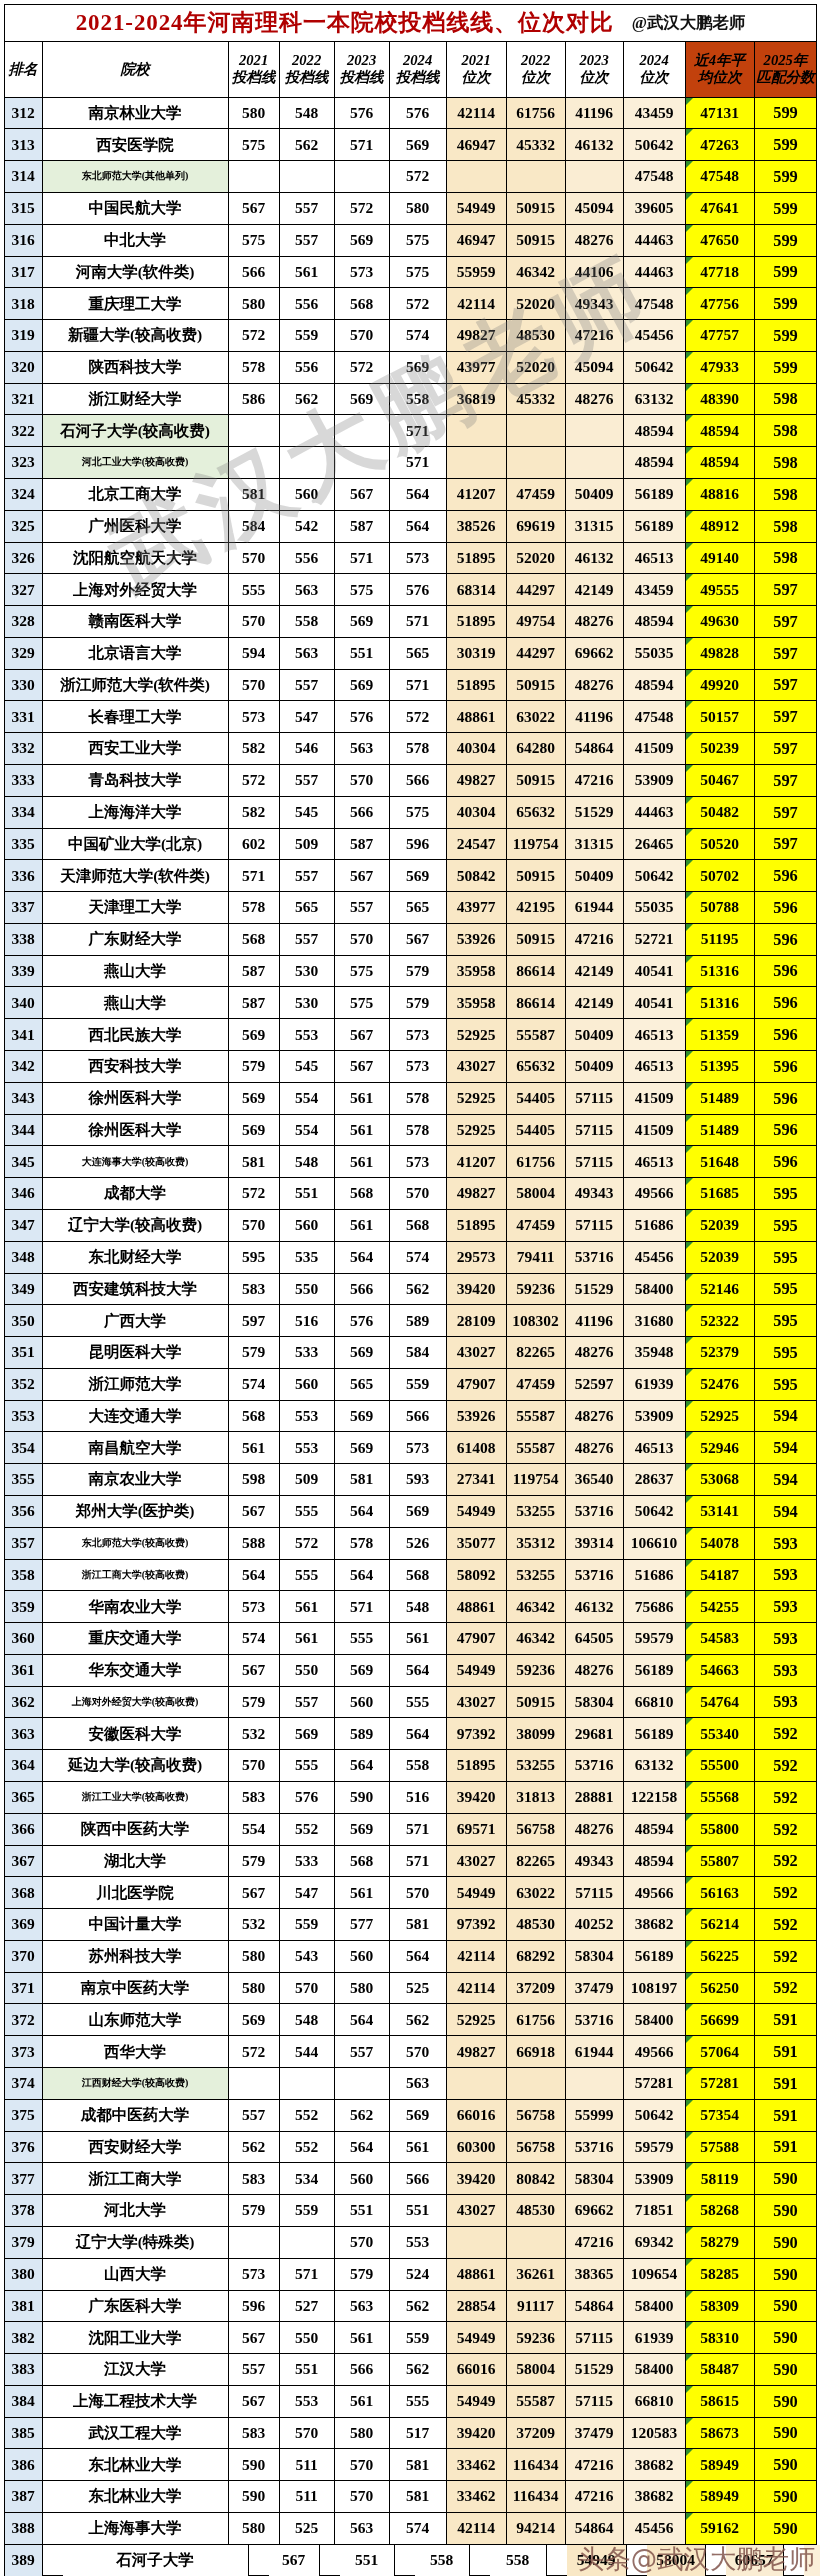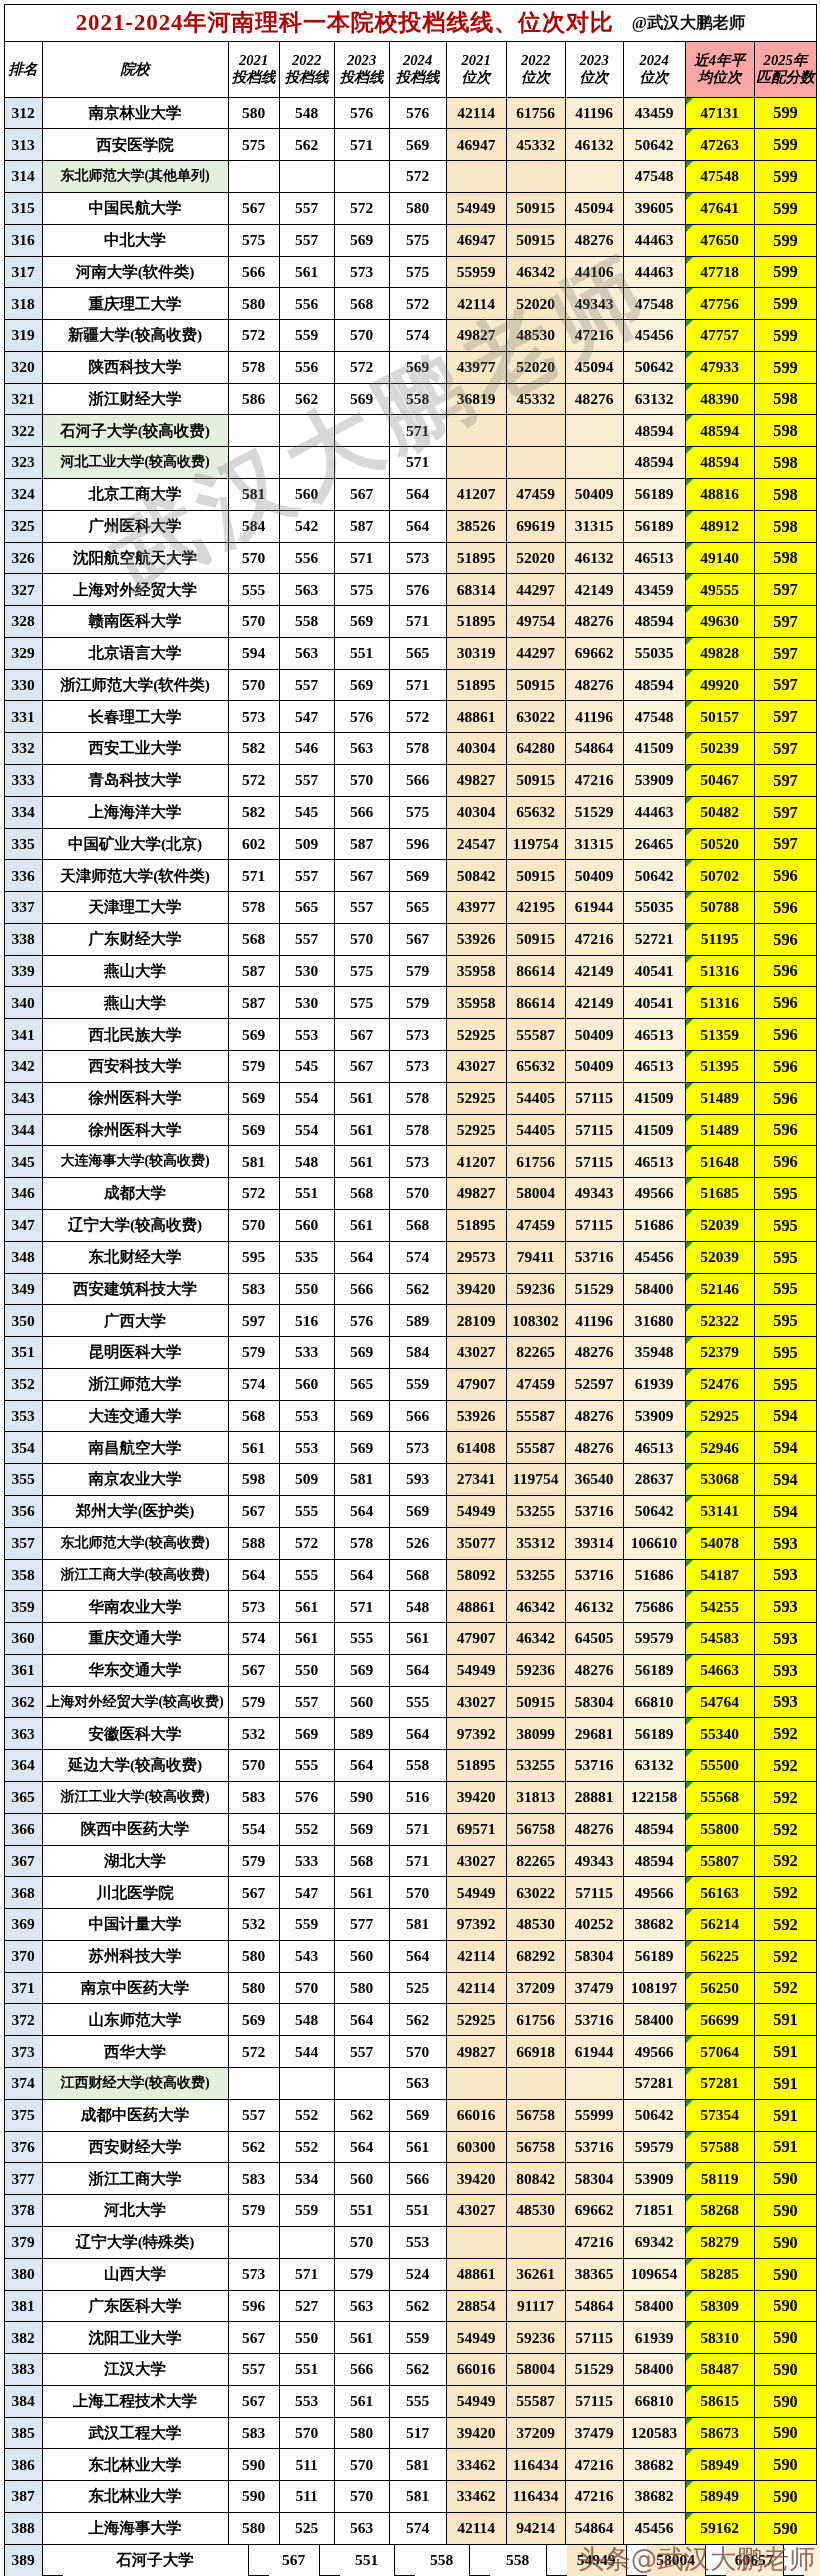--- a/index.html
+++ b/index.html
@@ -23,35 +23,35 @@
   }
   .grid-cols{
     grid-template-columns:38px 186px 51px 55px 55px 57px 60px 59px 58px 62px 69px auto;
   }
   .hdr .cell{
     display:flex;align-items:center;justify-content:center;text-align:center;
     font-weight:bold;font-size:14.6px;line-height:1.15;white-space:pre-line;
     border-right:1.8px solid #000;background:#fff;color:#000;
   }
   .hdr .cell:last-child{border-right:none;}
-  .hdr .cell.h-avg,.hdr .cell.h-match{background:#fca5a5;}
+  .hdr .cell.h-avg,.hdr .cell.h-match{background:#c2410c;}
   .tbody{flex:1;display:flex;flex-direction:column;}
   .row{
     flex:1;display:grid;border-bottom:1.8px solid #000;min-height:0;
   }
   .row:last-child{border-bottom:none;gap:20px;}
   .cell{
     display:flex;align-items:center;justify-content:center;text-align:center;
     border-right:1.8px solid #000;font-weight:bold;font-size:15.5px;color:#000;
     overflow:hidden;position:relative;line-height:1.05;
   }
   .cell:last-child{border-right:none;}
   .c-rank{background:#DBE8F4;}
   .c-school{background:#fff;font-size:15.5px;padding:0 1.8px;}
-  .c-school.small{font-size:14px;}
+  .c-school.small{font-size:10px;}
   .c-school.green{background:#E4F0DB;}
   .c-score{background:#fff;}
   .c-pos{background:#F9E8C6;}
   .c-pos.p3{background:#FAEDD3;}
   .c-pos.p4{background:#FBF0DA;}
   .c-avg{background:#FFFF00;}
   .c-avg::before{
     content:"";position:absolute;top:0;left:0;
     border-top:7.3px solid #2F8F2F;border-right:7.3px solid transparent;
   }

